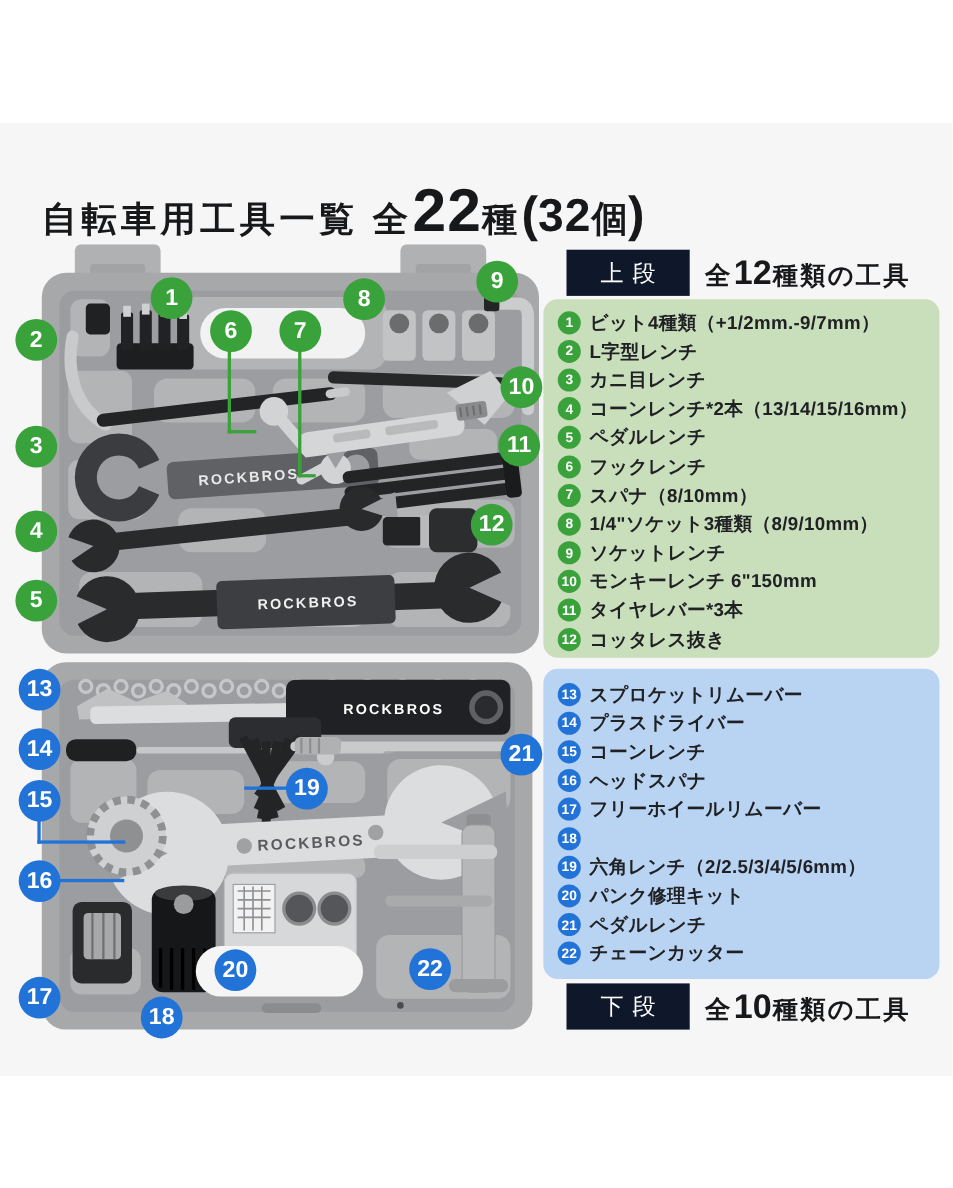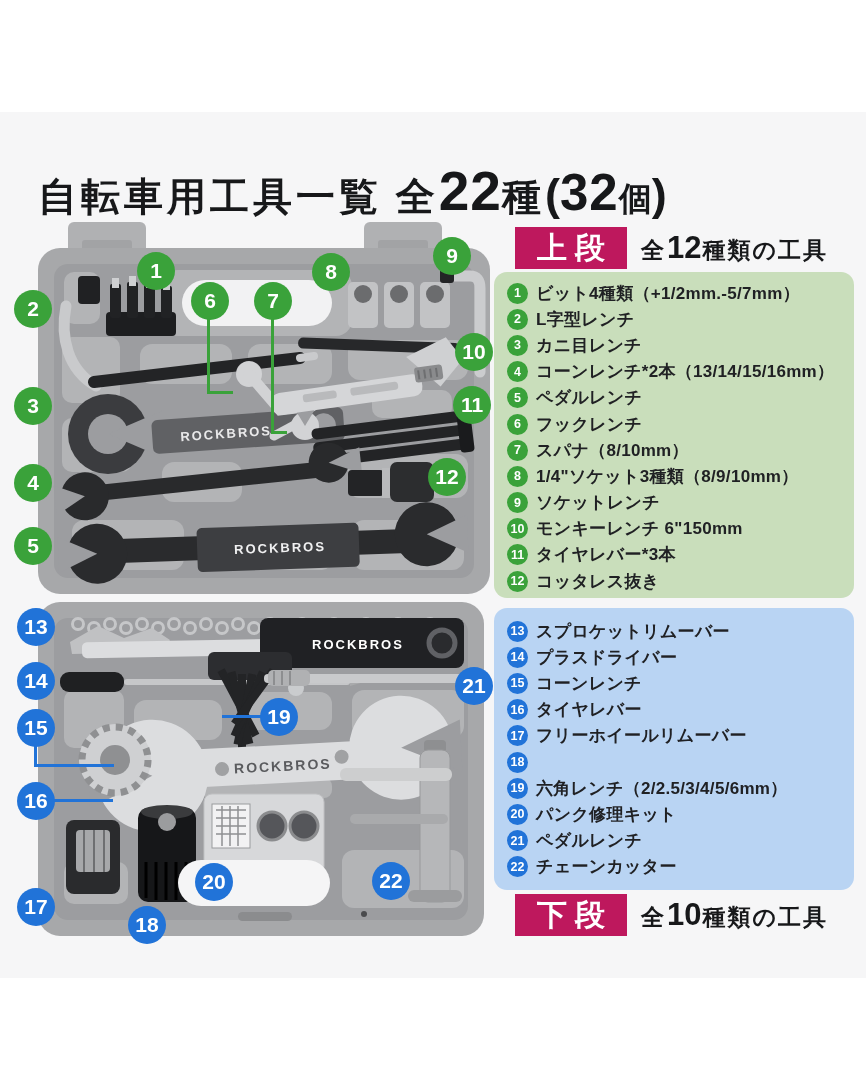--- a/index.html
+++ b/index.html
@@ -3,29 +3,29 @@
 <meta charset="utf-8">
 <style>
   html,body{margin:0;padding:0;background:#ffffff;}
   .page{position:relative;width:866px;height:1080px;background:#ffffff;overflow:hidden;
         font-family:"Liberation Sans",sans-serif;}
   .product-bg{position:absolute;left:0;top:112px;width:866px;height:866px;background:#f6f6f7;}
 
   
   .title{position:absolute;left:38px;top:138px;display:flex;align-items:baseline;
          color:#17181a;font-weight:700;z-index:4;}
-  .title .t{font-size:39px;letter-spacing:4px;font-family:Liberation Serif, serif;}
+  .title .t{font-size:32px;letter-spacing:4px;}
   .title .n1{font-size:55px;letter-spacing:1px;}
-  .title .n2{font-size:51px;letter-spacing:1px;}
+  .title .n2{font-size:42px;letter-spacing:1px;}
   .title .p{font-size:45px;font-weight:700;}
   .title .sm{font-size:33px;}
 
   
   .sec-head{position:absolute;display:flex;align-items:center;z-index:4;}
-  .sec-tag{background:#be185d;color:#ffffff;font-size:30px;font-weight:700;width:112px;height:42px;
+  .sec-tag{background:#0f172a;color:#ffffff;font-size:21px;font-weight:400;width:112px;height:42px;
            display:flex;align-items:center;justify-content:center;letter-spacing:8px;padding-left:8px;
            box-sizing:border-box;}
   .sec-label{margin-left:14px;font-weight:700;color:#17181a;display:flex;align-items:baseline;}
   .sec-label .t{font-size:23px;letter-spacing:2px;}
   .sec-label .n{font-size:31px;margin:0 1px;}
 
   
   .panel{position:absolute;border-radius:13px;box-sizing:border-box;z-index:3;}
   .panel.green{left:494px;top:272px;width:360px;height:326px;background:#c9debb;padding:8px 0 0 13px;}
   .panel.blue{left:494px;top:608px;width:360px;height:282px;background:#b9d4f3;padding:10px 0 0 13px;}
@@ -381,21 +381,21 @@
       <span class="t">全</span>
       <span class="n">12</span>
       <span class="t">種類の工具</span>
     </div>
   </div>
 
   <div class="panel green">
 
       <div class="item">
         <span class="dot">1</span>
-        <span class="lbl">ビット4種類（+1/2mm.-5/7mm）</span>
+        <span class="lbl">ビット4種類（+1/2mm.-9/7mm）</span>
       </div>
 
       <div class="item">
         <span class="dot">2</span>
         <span class="lbl">L字型レンチ</span>
       </div>
 
       <div class="item">
         <span class="dot">3</span>
         <span class="lbl">カニ目レンチ</span>
@@ -459,21 +459,21 @@
         <span class="lbl">プラスドライバー</span>
       </div>
 
       <div class="item">
         <span class="dot">15</span>
         <span class="lbl">コーンレンチ</span>
       </div>
 
       <div class="item">
         <span class="dot">16</span>
-        <span class="lbl">タイヤレバー</span>
+        <span class="lbl">ヘッドスパナ</span>
       </div>
 
       <div class="item">
         <span class="dot">17</span>
         <span class="lbl">フリーホイールリムーバー</span>
       </div>
 
       <div class="item">
         <span class="dot">18</span>
       </div>

